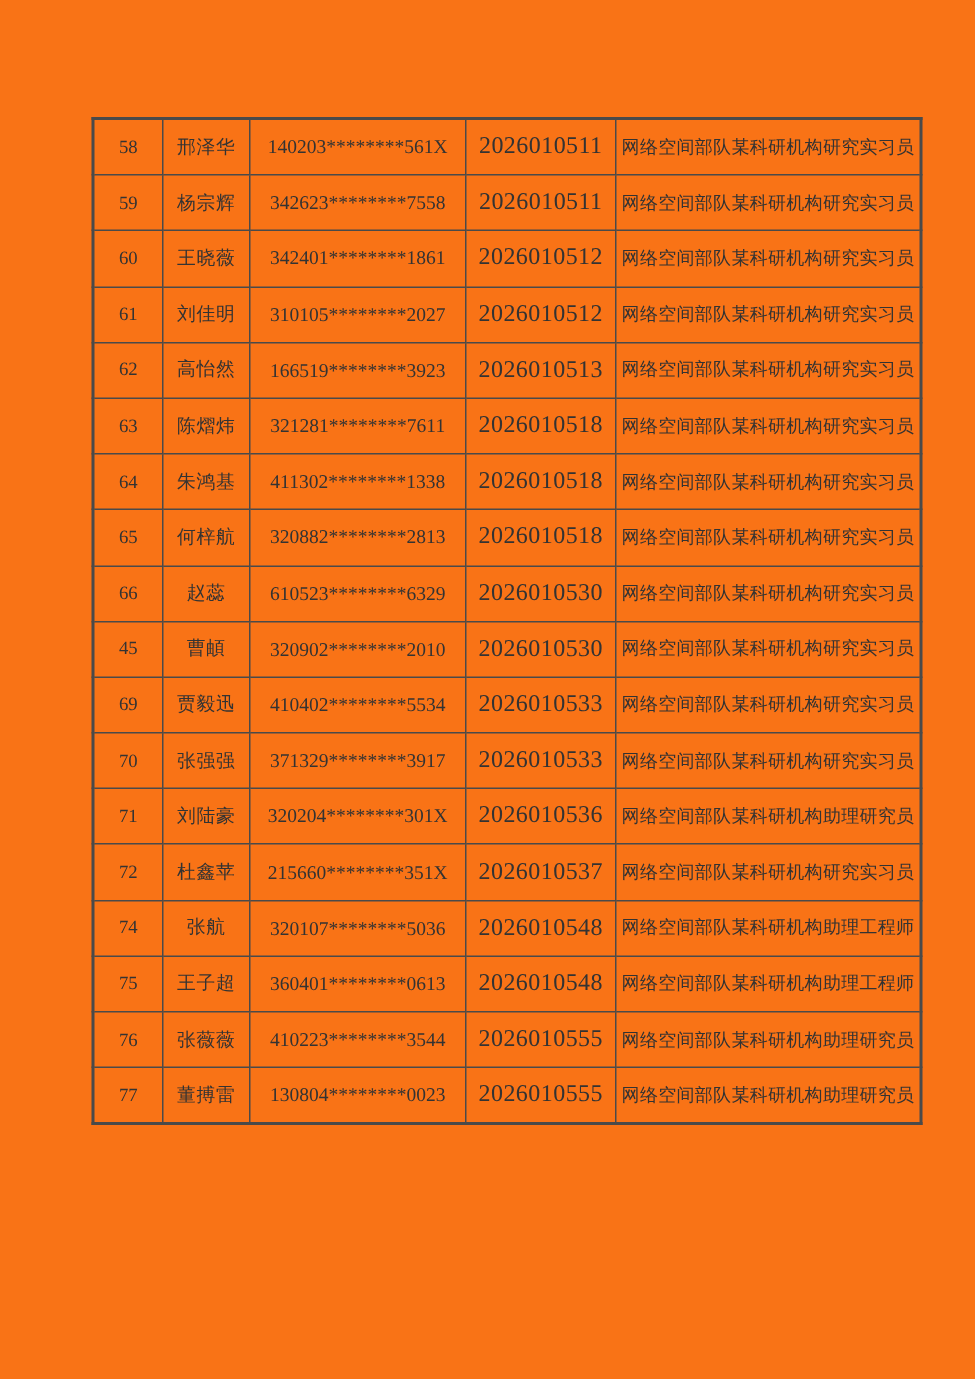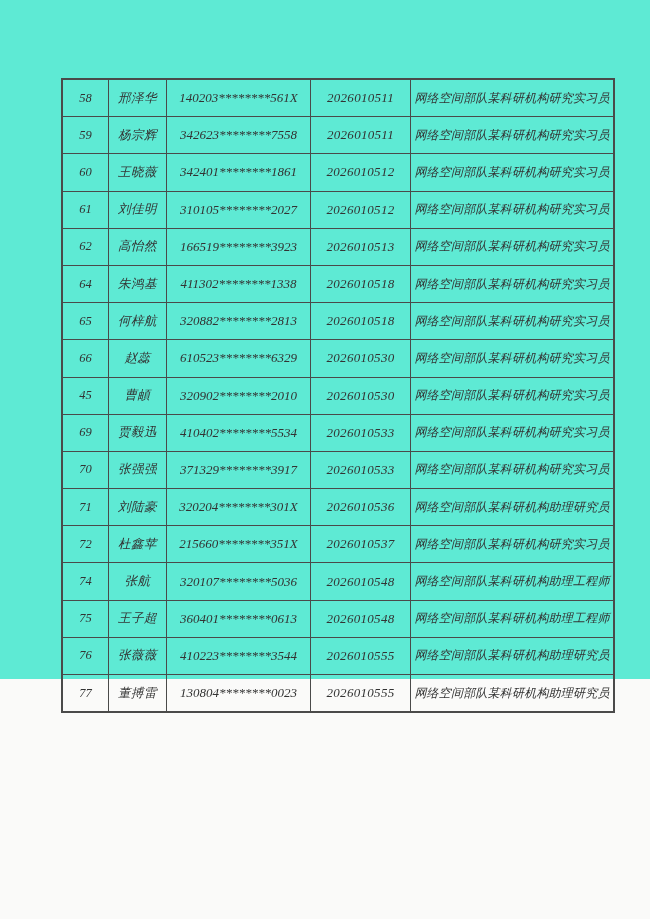--- a/index.html
+++ b/index.html
@@ -11,23 +11,22 @@
     height: 919px;
     background: #fafaf9;
     overflow: hidden;
     position: relative;
     font-family: "Liberation Serif", "DejaVu Serif", serif;
     color: #333333;
   }
   .page {
     position: absolute;
     left: 0; top: 0;
-    width: 650px; height: 679px;
-    background: #5eead4;
-    font-style: italic;
+    width: 650px; height: 919px;
+    background: #f97316;
   }
   table.roster {
     position: absolute;
     left: 61px;
     top: 78px;
     width: 527px;
     border-collapse: collapse;
     table-layout: fixed;
     border: 2px solid #4a4a4a;
   }
@@ -36,21 +35,21 @@
     height: 36.2px; 
     text-align: center;
     vertical-align: middle;
     padding: 0 2px;
     overflow: hidden;
     white-space: nowrap;
   }
   td.c-num  { width: 41px;  font-size: 12.5px; }
   td.c-name { width: 53px;  font-size: 12.5px; letter-spacing: 0.5px; }
   td.c-id   { width: 139px; font-size: 13px;   }
-  td.c-code { width: 95px;  font-size: 13px;   letter-spacing: 0.3px; }
+  td.c-code { width: 95px;  font-size: 16px;   letter-spacing: 0.3px; }
   td.c-pos  { width: 198px; font-size: 12px;   letter-spacing: 0.2px; }
 </style>
 </head>
 <body>
 
 <div class="page">
   <table class="roster">
     <tbody>
   <tr>
     <td class="c-num">58</td>
@@ -85,20 +84,27 @@
   </tr>
 
   <tr>
     <td class="c-num">62</td>
     <td class="c-name">高怡然</td>
     <td class="c-id">166519********3923</td>
     <td class="c-code">2026010513</td>
     <td class="c-pos">网络空间部队某科研机构研究实习员</td>
   </tr>
 
+  <tr>
+    <td class="c-num">63</td>
+    <td class="c-name">陈熠炜</td>
+    <td class="c-id">321281********7611</td>
+    <td class="c-code">2026010518</td>
+    <td class="c-pos">网络空间部队某科研机构研究实习员</td>
+  </tr>
 
   <tr>
     <td class="c-num">64</td>
     <td class="c-name">朱鸿基</td>
     <td class="c-id">411302********1338</td>
     <td class="c-code">2026010518</td>
     <td class="c-pos">网络空间部队某科研机构研究实习员</td>
   </tr>
 
   <tr>

